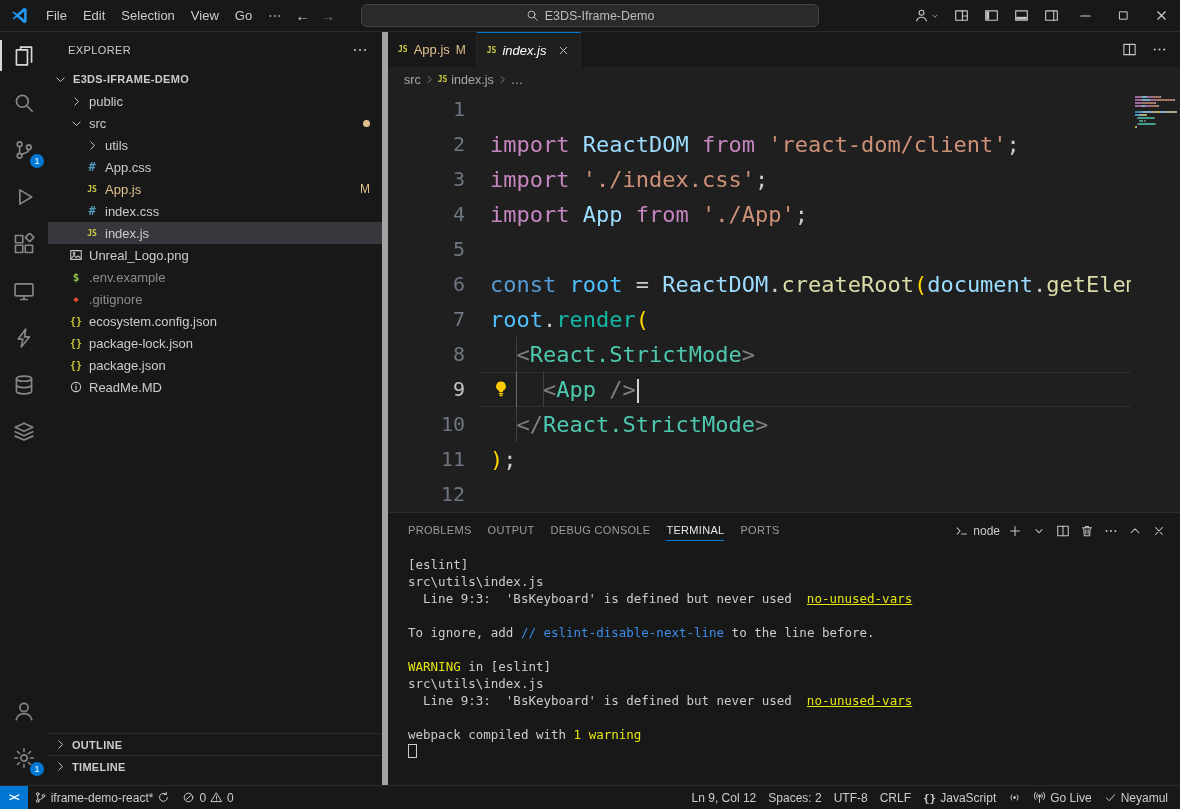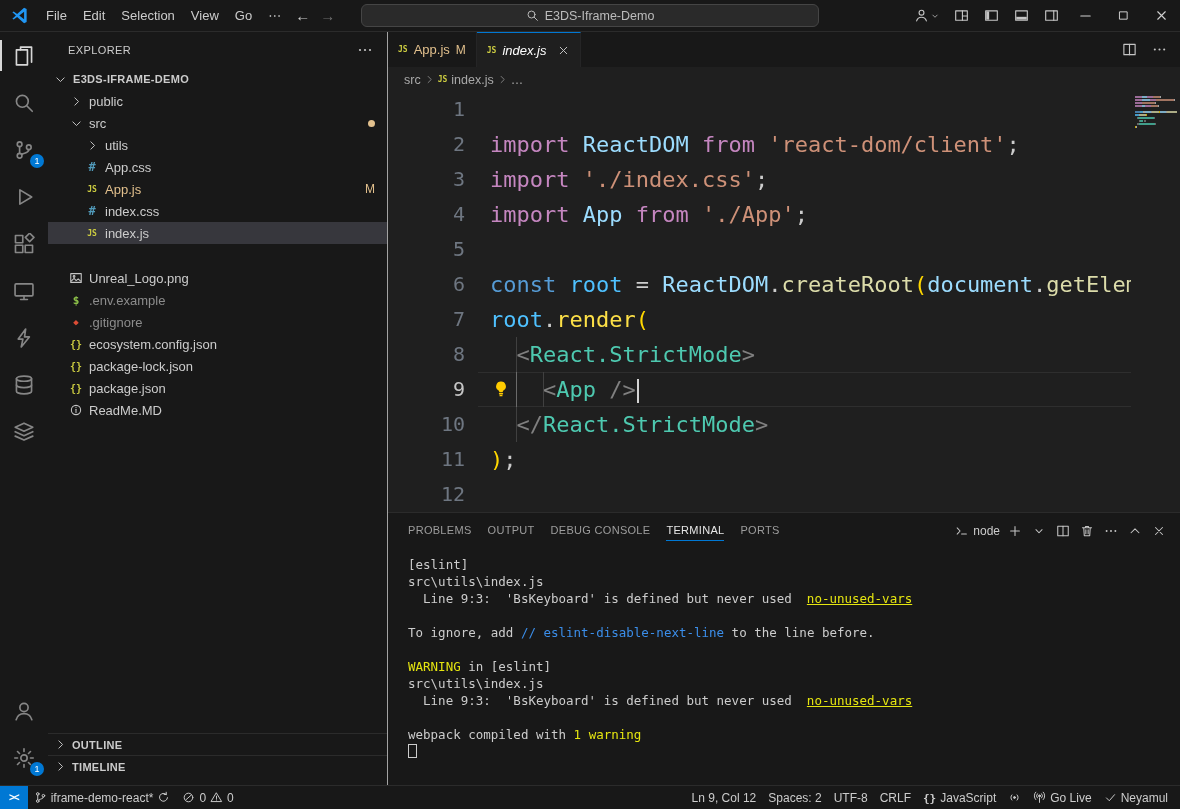--- a/index.html
+++ b/index.html
@@ -23,21 +23,21 @@
   
   .main{flex:1;display:flex;min-height:0}
   .activitybar{width:48px;flex:none;background:#181818;display:flex;flex-direction:column;align-items:center}
   .ab-item{width:48px;height:47px;display:flex;align-items:center;justify-content:center;color:#868686;position:relative}
   .ab-item.active{color:#d7d7d7}
   .ab-item.active::before{content:"";position:absolute;left:0;top:8px;bottom:8px;width:2px;background:#d7d7d7}
   .ab-badge{position:absolute;right:4px;bottom:5px;background:#0078d4;color:#fff;font-size:9px;line-height:14px;min-width:14px;text-align:center;border-radius:8px;padding:0 2px}
   .ab-bottom{margin-top:auto;display:flex;flex-direction:column;align-items:center;padding-bottom:4px}
 
   
-  .sidebar{width:340px;flex:none;background:#181818;border-right:1px solid #a3a3a3;display:flex;flex-direction:column;min-height:0}
+  .sidebar{width:340px;flex:none;background:#181818;border-right:6px solid #a3a3a3;display:flex;flex-direction:column;min-height:0}
   .sb-header{height:36px;flex:none;display:flex;align-items:center;padding:0 14px 0 20px;font-size:11px;color:#cccccc;letter-spacing:.4px}
   .sb-header .ic{margin-left:auto;color:#c5c5c5}
   .tree{flex:1;min-height:0;overflow:hidden}
   .tree-row{height:22px;display:flex;align-items:center;color:#cccccc;white-space:nowrap}
   .tree-row.selected{background:#37373d}
   .tree-row.root .lbl{font-weight:bold;font-size:11px;letter-spacing:.3px}
   .tree-row .slot{width:16px;height:16px;flex:none;display:flex;align-items:center;justify-content:center;color:#c5c5c5;margin-right:5px}
   .tree-row .lbl{font-size:13px}
   .tree-row .lbl.dim{color:#8c8c8c}
   .tree-row .lbl.mod{color:#e2c08d}
@@ -376,21 +376,21 @@
               <span class="ft ft-css">#</span>
             </span>
             <span class="lbl">index.css</span>
           </div>
           <div class="tree-row selected" style="padding-left: 36px;">
             <span class="slot">
               <span class="ft ft-js">JS</span>
             </span>
             <span class="lbl">index.js</span>
           </div>
-          <div class="tree-row" style="padding-left: 20px; margin-top: 23px;">
+          <div class="tree-row" style="padding-left: 20px;">
             <span class="slot">
               <span class="ic">
                 <svg viewBox="0 0 16 16" width="14" height="14" fill="none" stroke="currentColor" stroke-width="1.2" stroke-linecap="round" stroke-linejoin="round">
                   <rect x="2" y="3" width="12" height="10"></rect>
                   <circle cx="5.8" cy="6.3" r="1"></circle>
                   <path d="M2.5 11.5l3.3-3 2.4 2.4 2.3-1.9 2.8 2.5"></path>
                 </svg>
               </span>
             </span>
             <span class="lbl">Unreal_Logo.png</span>
@@ -532,21 +532,21 @@
             <div class="code-line">
               <div class="gutter">5</div>
               <div class="ltext"></div>
             </div>
             <div class="code-line">
               <div class="gutter">6</div>
               <div class="ltext"><span style="color: rgb(86, 156, 214);">const </span><span style="color: rgb(79, 193, 255);">root</span><span style="color: rgb(204, 204, 204);"> = </span><span style="color: rgb(156, 220, 254);">ReactDOM</span><span style="color: rgb(204, 204, 204);">.</span><span style="color: rgb(220, 220, 170);">createRoot</span><span style="color: rgb(255, 215, 0);">(</span><span style="color: rgb(156, 220, 254);">document</span><span style="color: rgb(204, 204, 204);">.</span><span style="color: rgb(220, 220, 170);">getElementById</span></div>
             </div>
             <div class="code-line">
               <div class="gutter">7</div>
-              <div class="ltext"><span style="color: rgb(79, 193, 255);">root</span><span style="color: rgb(204, 204, 204);">.</span><span style="color: #fde047;">render</span><span style="color: rgb(255, 215, 0);">(</span></div>
+              <div class="ltext"><span style="color: rgb(79, 193, 255);">root</span><span style="color: rgb(204, 204, 204);">.</span><span style="color: #14b8a6;">render</span><span style="color: rgb(255, 215, 0);">(</span></div>
             </div>
             <div class="code-line">
               <div class="guide" style="left: 128.48px;"></div>
               <div class="gutter">8</div>
               <div class="ltext"><span style="color: rgb(204, 204, 204);">  </span><span style="color: rgb(128, 128, 128);">&lt;</span><span style="color: rgb(78, 201, 176);">React.StrictMode</span><span style="color: rgb(128, 128, 128);">&gt;</span></div>
             </div>
             <div class="code-line current">
               <div class="cur-overlay"></div>
               <div class="guide active" style="left: 128.48px;"></div>
               <div class="guide" style="left: 154.96px;"></div>

